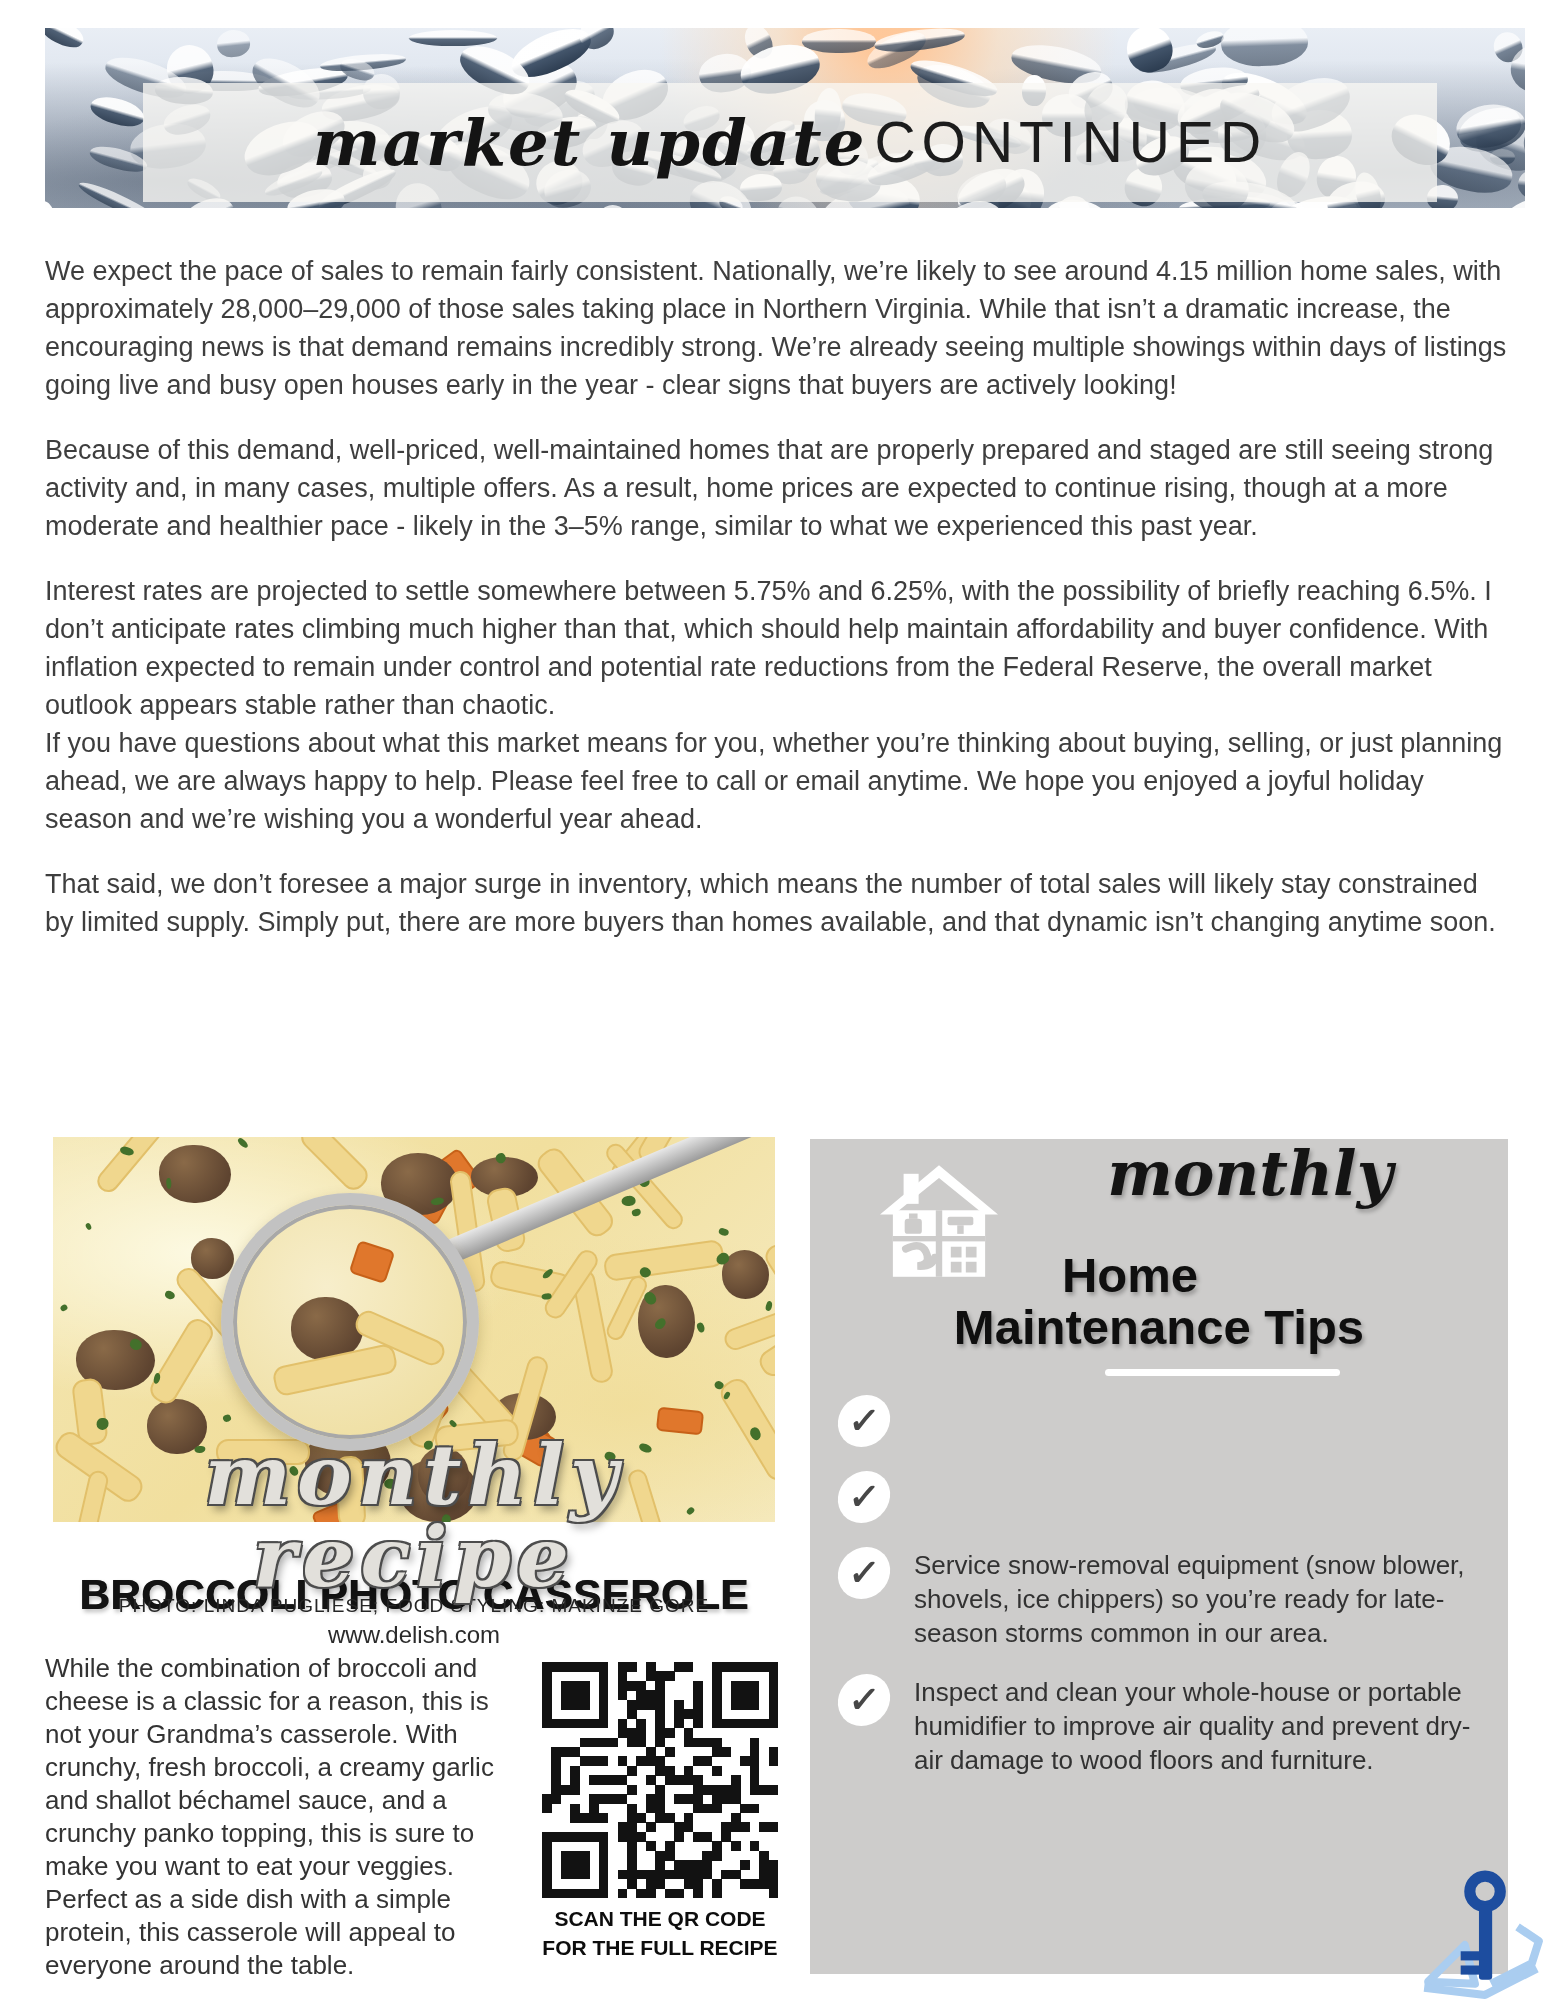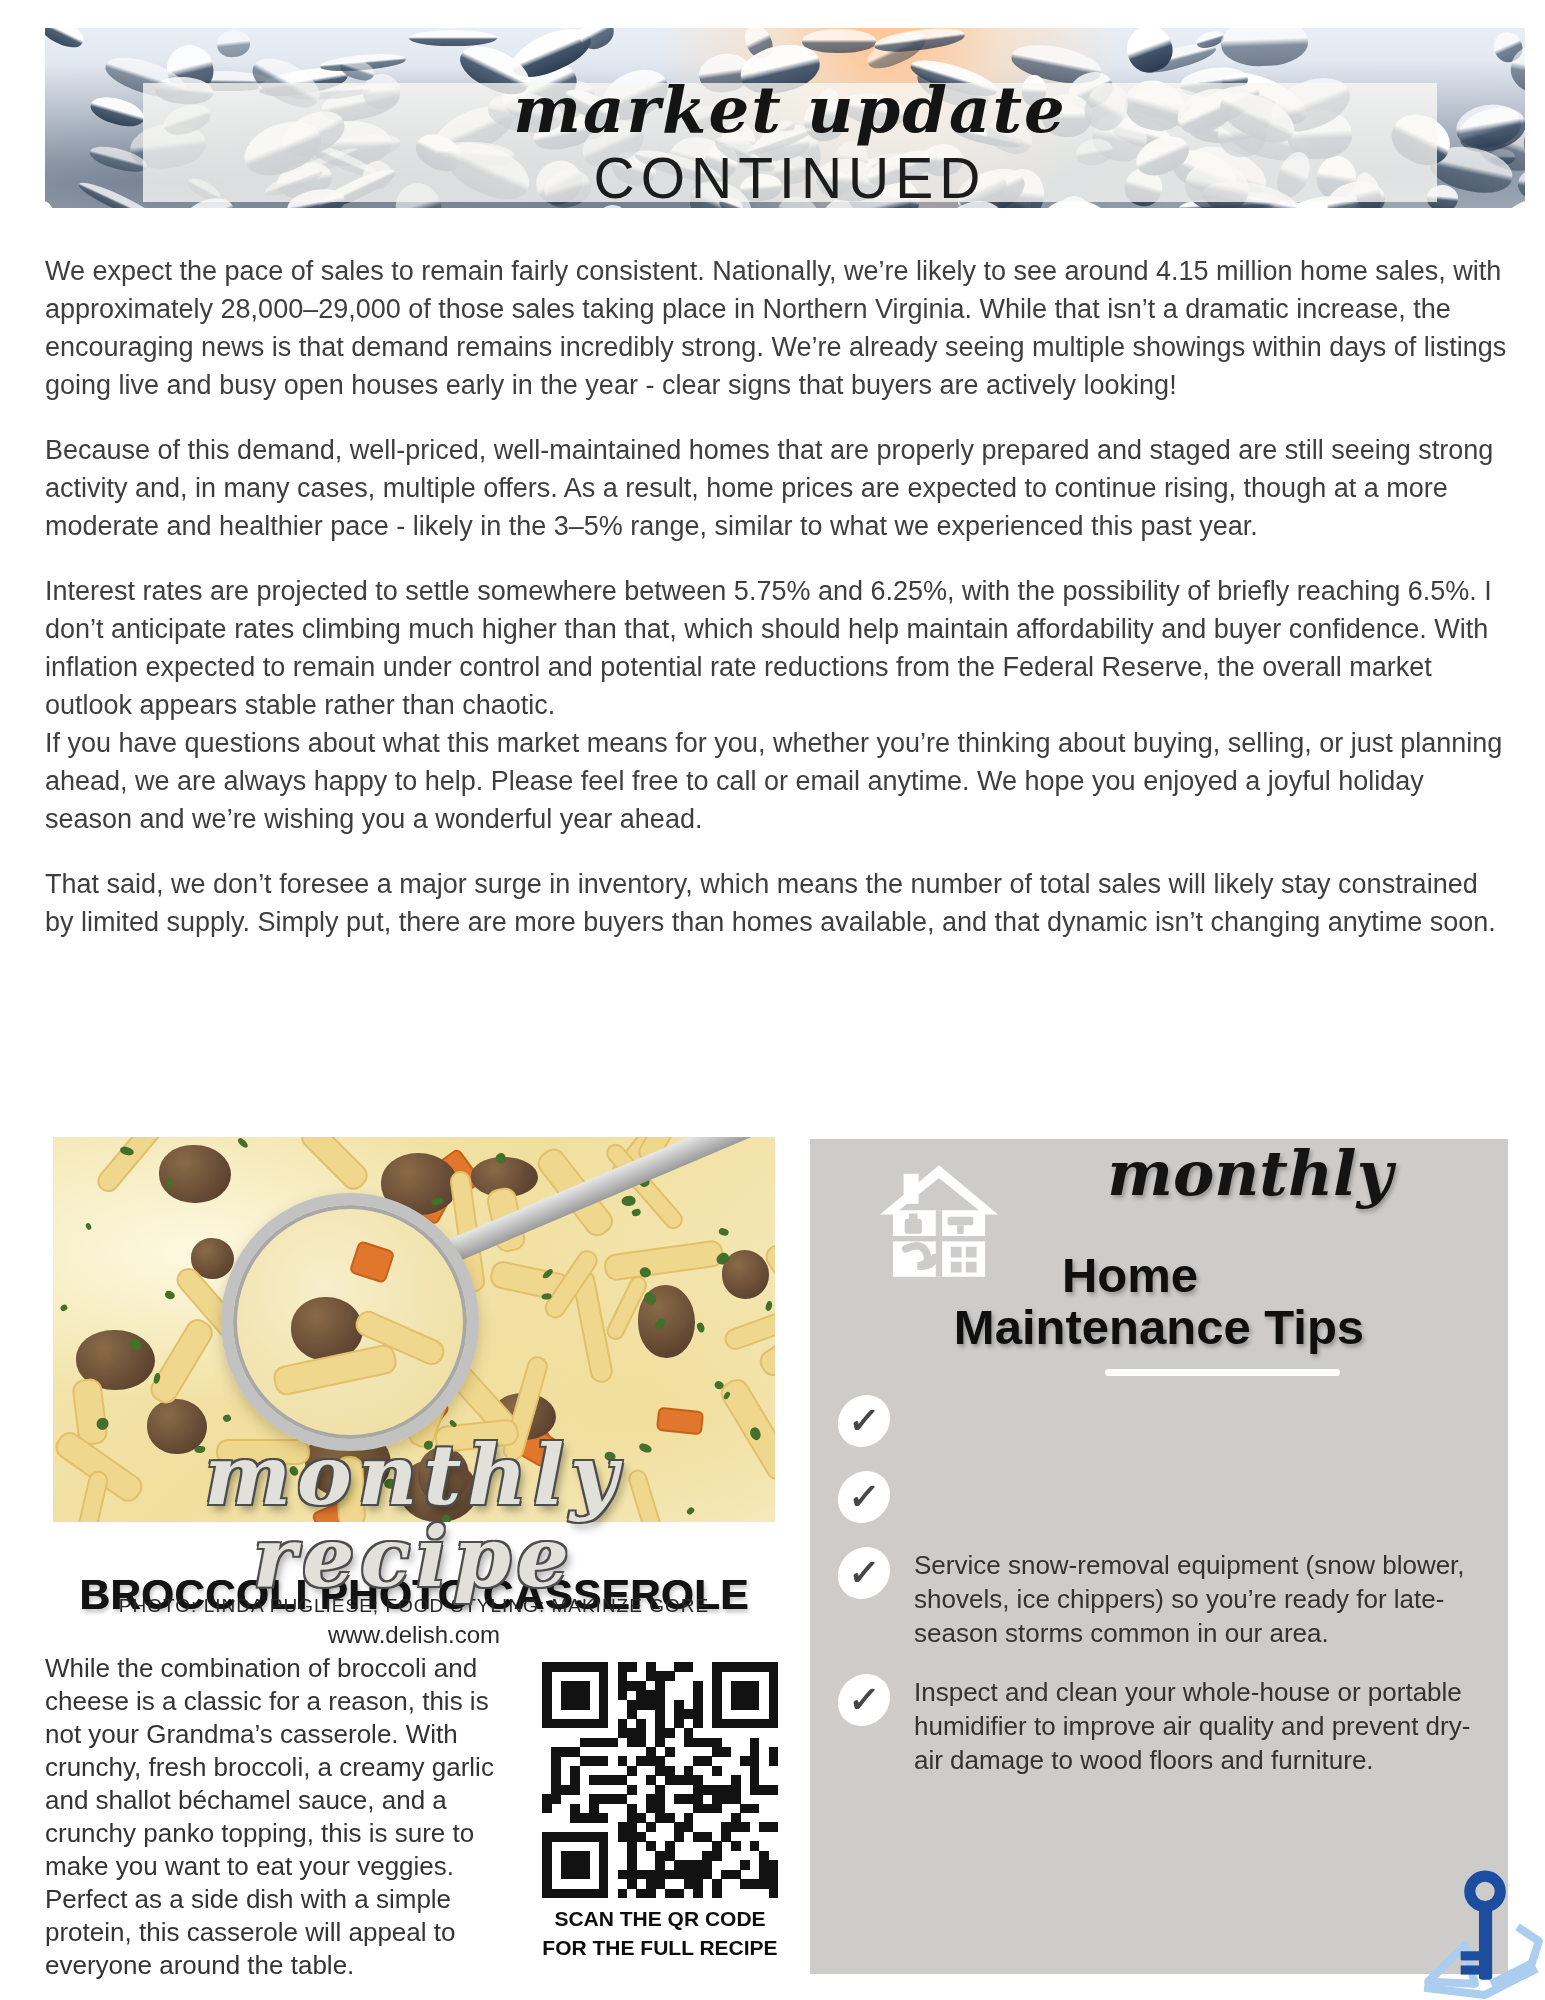--- a/index.html
+++ b/index.html
@@ -10,21 +10,21 @@
   .banner{position:absolute;left:45px;top:28px;width:1480px;height:180px;overflow:hidden;
     background:
       radial-gradient(circle at 57% 0%, rgba(255,198,150,.95) 0 30px, rgba(255,216,175,.55) 110px, rgba(255,225,195,0) 230px),
       radial-gradient(ellipse at 8% 85%, rgba(36,50,70,.45), rgba(36,50,70,0) 55%),
       radial-gradient(ellipse at 92% 80%, rgba(36,50,70,.40), rgba(36,50,70,0) 55%),
       radial-gradient(ellipse at 40% 110%, rgba(46,62,84,.35), rgba(46,62,84,0) 60%),
       linear-gradient(180deg,#e9eef5 0%,#d5dde8 60%,#c7d1dd 100%);}
   .tuft{position:absolute;border-radius:50% 50% 46% 46%;
     background:linear-gradient(180deg,#ffffff 0 44%, #42546a 58%, #2c3c50 100%);}
   .banner-overlay{position:absolute;left:98px;top:55px;width:1294px;height:119px;
-    background:rgba(248,247,243,.78);display:flex;align-items:center;justify-content:center;gap:8px;flex-direction:column;}
+    background:rgba(248,247,243,.78);display:flex;align-items:center;justify-content:center;gap:8px;}
   .script-market{font-family:"DejaVu Serif", serif;font-style:italic;font-weight:600;
     font-size:64px;color:#141414;line-height:1;letter-spacing:2px;}
   .caps-continued{font-size:57px;letter-spacing:6px;color:#1c1c1c;line-height:1;}
 
   
   .article{position:absolute;left:45px;top:252px;width:1464px;color:#3e3e3e;
     font-size:27px;line-height:38px;}
   .article p{margin:0 0 27px 0;}
   .article p.no-gap{margin-bottom:0;}
 

